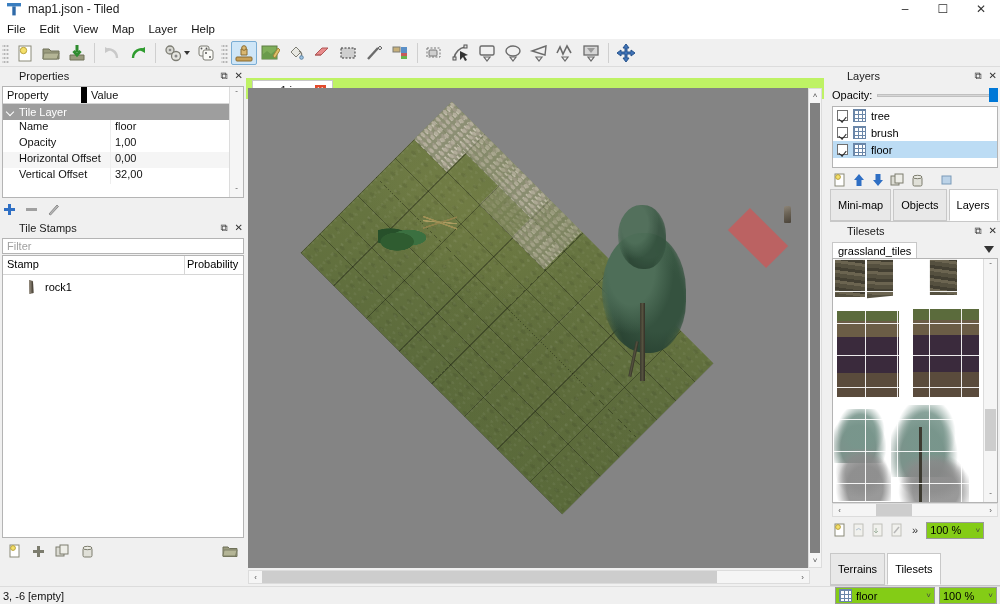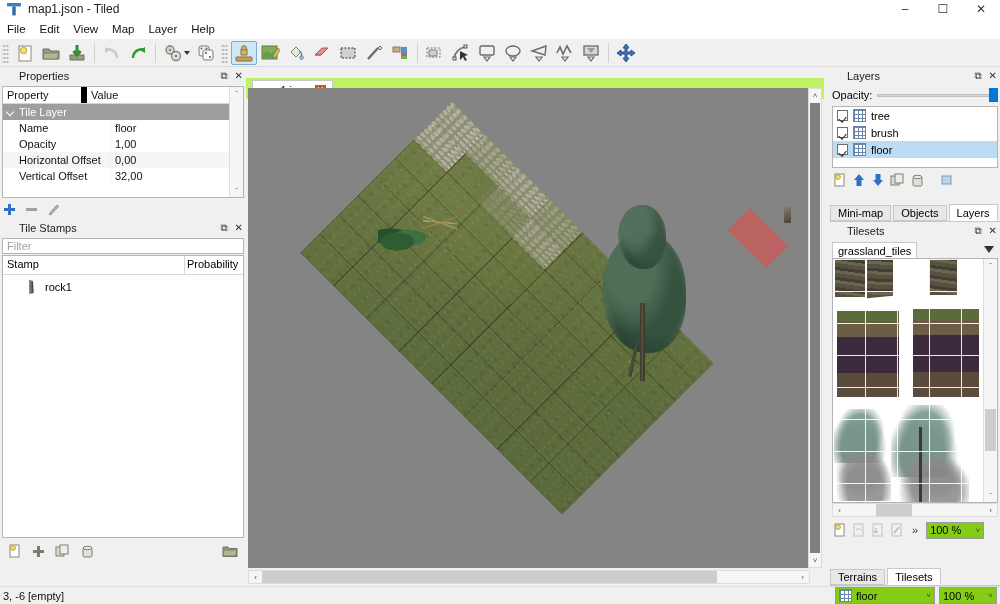--- a/index.html
+++ b/index.html
@@ -66,21 +66,21 @@
 
   
   .leftcol { position: absolute; left: 0; top: 67px; width: 246px; height: 519px; background: #f0f0f0; }
 
   .props-panel { position: absolute; left: 0; top: 0; width: 246px; height: 152px; }
   .props-grid { position: absolute; left: 2px; top: 19px; width: 242px; height: 112px; background: #fff; border: 1px solid #b4b4b4; overflow: hidden; }
   .pg-head { display: flex; height: 17px; border-bottom: 1px solid #d6d6d6; background: #fff; }
   .pg-head div { font-size: 11px; padding: 2px 4px; color: #111; }
   .pg-head .c1 { width: 84px; border-right: 6px solid #000000; }
   .pg-head .c2 { flex: 1; }
-  .pg-row { display: flex; height: 16px; align-items: center; }
+  .pg-row { display: flex; height: 16px; }
   .pg-row .k { width: 107px; padding-left: 16px; font-size: 11px; color: #111; overflow: hidden; white-space: nowrap; }
   .pg-row .v { flex: 1; padding-left: 4px; font-size: 11px; color: #111; border-left: 1px solid #eee; }
   .pg-row.group { background: #9e9e9e; color: #fff; height: 16px; }
   .pg-row.group .k { padding-left: 4px; color: #fff; display: flex; align-items: center; gap: 4px; }
   .pg-row.group .v { border-left: none; }
   .pg-row.alt { background: #f5f5f5; }
   .chev { display: inline-block; width: 8px; height: 8px; position: relative; }
   .chev::after { content: ""; position: absolute; left: 0; top: 1px; width: 5px; height: 5px; border-right: 1.4px solid #fff; border-bottom: 1.4px solid #fff; transform: rotate(45deg); }
   .mini-check { width: 11px; height: 11px; border: 1px solid #707070; background: #fff; display: inline-block; position: relative; }
   .mini-check::after { content: ""; position: absolute; left: 2px; top: 4px; width: 4px; height: 6px; border-right: 1.5px solid #222; border-bottom: 1.5px solid #222; transform: rotate(40deg); }
@@ -125,21 +125,21 @@
   .slider .groove { position: absolute; left: 0; top: 6px; width: 100%; height: 3px; background: #d6d6d6; border: 1px solid #c0c0c0; }
   .slider .handle { position: absolute; right: 0; top: 0; width: 9px; height: 14px; background: #0078d7; }
   .layer-list { position: absolute; left: 4px; top: 39px; width: 166px; height: 62px; background: #fff; border: 1px solid #b4b4b4; overflow: hidden; }
   .layer-row { display: flex; align-items: center; height: 17px; gap: 5px; padding-left: 4px; font-size: 11px; }
   .layer-row.selected { background: #bcdcf4; }
   .grid-icon { width: 13px; height: 13px; display: inline-block; background: #fff; border: 1px solid #6a86a8;
     background-image: linear-gradient(to right, #6a86a8 1px, transparent 1px), linear-gradient(to bottom, #6a86a8 1px, transparent 1px);
     background-size: 4px 4px; }
   .layers-btnbar { position: absolute; left: 4px; top: 104px; width: 166px; height: 18px; display: flex; align-items: center; gap: 5px; }
   .tabrow { position: absolute; left: 2px; bottom: 0; width: 170px; height: 18px; display: flex; align-items: flex-end; border-bottom: 1px solid #c8c8c8; }
-  .tabrow .t { height: 16px; padding: 7px 7px; font-size: 11px; display: flex; align-items: center; border: 1px solid #c8c8c8; background: #e8e8e8; margin-right: 2px; }
+  .tabrow .t { height: 16px; padding: 15px 7px; font-size: 11px; display: flex; align-items: center; border: 1px solid #c8c8c8; background: #e8e8e8; margin-right: 2px; }
   .tabrow .t.active { background: #fff; border-bottom-color: #fff; height: 17px; }
 
   .tilesets-panel { position: absolute; left: 0; top: 155px; width: 172px; height: 364px; }
   .ts-tabrow { position: absolute; left: 4px; top: 19px; width: 166px; height: 17px; display: flex; align-items: flex-end; }
   .ts-tabrow .t { height: 16px; padding: 0 5px; font-size: 11px; display: flex; align-items: center; background: #fff; border: 1px solid #c8c8c8; border-bottom: none; }
   .ts-dropdown { position: absolute; right: 4px; top: 20px; width: 14px; height: 14px; display: flex; align-items: center; justify-content: center; }
   .ts-view { position: absolute; left: 4px; top: 36px; width: 166px; height: 245px; background: #fff; border: 1px solid #b4b4b4; overflow: hidden; }
   .ts-canvas { position: absolute; left: 0; top: 0; width: 150px; height: 243px; }
   .ts-vscroll { position: absolute; right: 0; top: 0; width: 14px; height: 243px; background: #f5f5f5; border-left: 1px solid #dcdcdc; }
   .ts-vscroll .arw { height: 13px; display: flex; align-items: center; justify-content: center; font-size: 8px; color: #555; }

